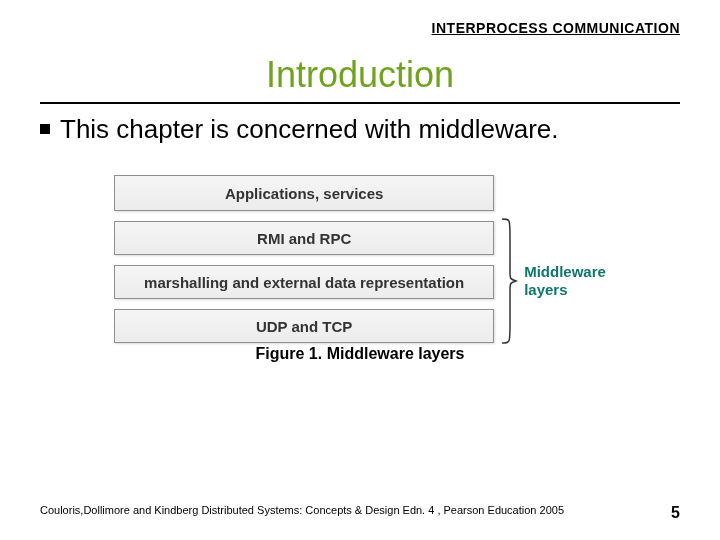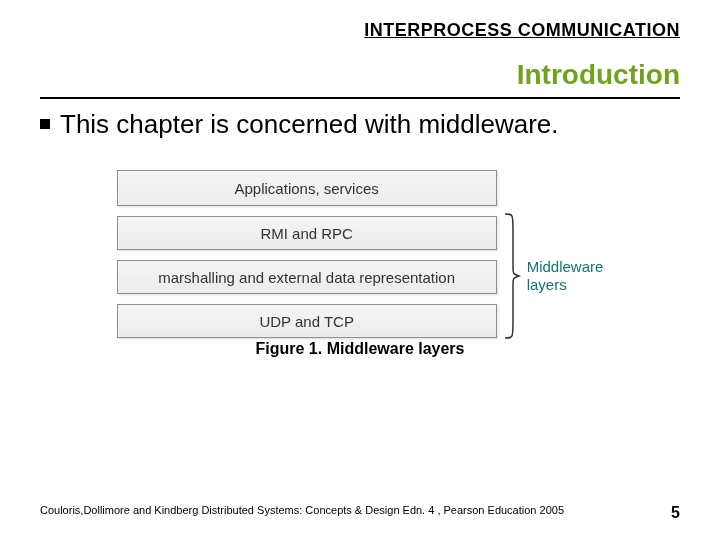--- a/index.html
+++ b/index.html
@@ -1,24 +1,24 @@
 <!DOCTYPE html>
 <html><head>
 <meta charset="utf-8">
 <style>
   * { box-sizing: border-box; margin: 0; padding: 0; }
   html, body { width: 720px; height: 540px; background: #fff; font-family: Arial, Helvetica, sans-serif; overflow: hidden; }
   .slide { width: 720px; height: 540px; position: relative; padding: 20px 40px 0 40px; }
-  .header { text-align: right; font-weight: bold; font-size: 18px; text-decoration: underline; color: #000; letter-spacing: 0.5px; }
-  .title { text-align: right; font-size: 28px; font-weight: bold; color: #6fa31c; margin-top: 18px; }
+  .header { text-align: right; font-weight: bold; font-size: 14px; text-decoration: underline; color: #000; letter-spacing: 0.5px; }
+  .title { text-align: center; font-size: 36px; font-weight: normal; color: #6fa31c; margin-top: 18px; }
   .rule { border: none; border-top: 2px solid #000; margin: 6px 0 10px 0; }
   .bullet-row { display: flex; align-items: flex-start; gap: 10px; }
   .bullet-sq { width: 10px; height: 10px; background: #000; margin-top: 10px; flex: 0 0 auto; }
   .bullet-text { font-size: 26px; color: #000; }
-  .diagram-wrap { display: flex; justify-content: center; margin-top: 28px; }
+  .diagram-wrap { display: flex; justify-content: center; margin-top: 28px; font-weight: bold; }
   .diagram { display: flex; align-items: center; gap: 6px; }
   .stack { width: 380px; display: flex; flex-direction: column; gap: 10px; }
   .layer { height: 34px; background: linear-gradient(#f5f5f5,#ececec); border: 1px solid #8f8f8f; box-shadow: 1px 1px 2px rgba(0,0,0,0.15); display: flex; align-items: center; justify-content: center; font-size: 15px; color: #333; }
   .layer.tall { height: 36px; }
   .brace { position: relative; width: 18px; height: 128px; margin-top: 44px; }
   .brace svg { width: 100%; height: 100%; display: block; }
   .brace-label { font-size: 15px; color: #0f766e; line-height: 1.2; align-self: center; margin-top: 44px; }
   .caption { text-align: center; font-size: 16px; font-weight: bold; color: #000; }
   .footer { position: absolute; left: 40px; right: 40px; bottom: 18px; display: flex; align-items: flex-start; justify-content: space-between; }
   .citation { font-size: 11px; color: #000; }

